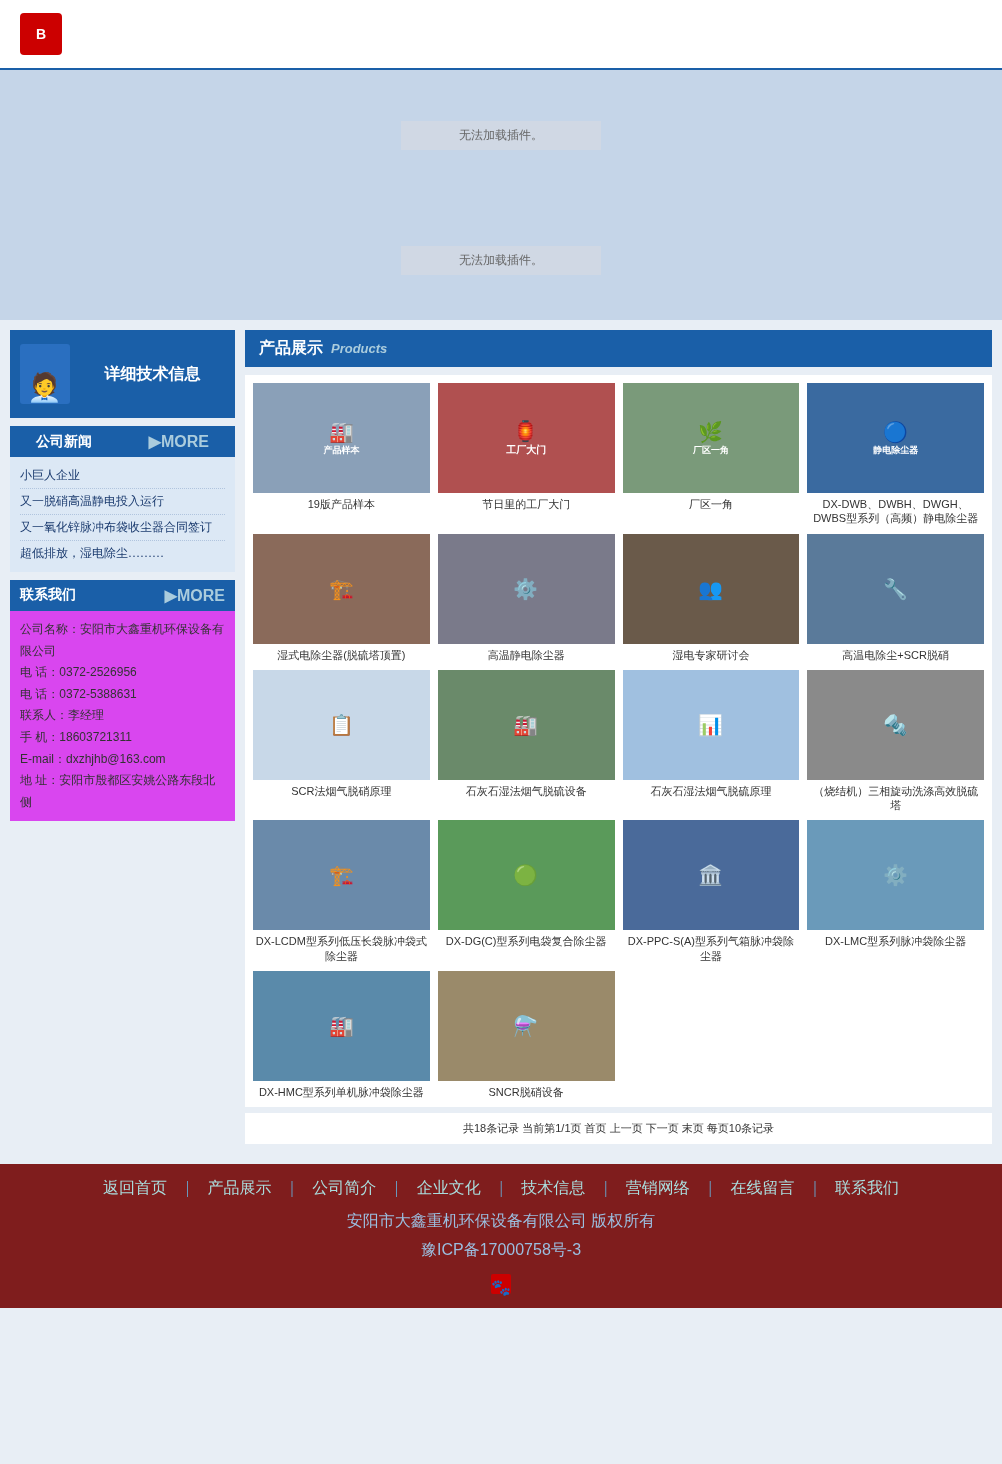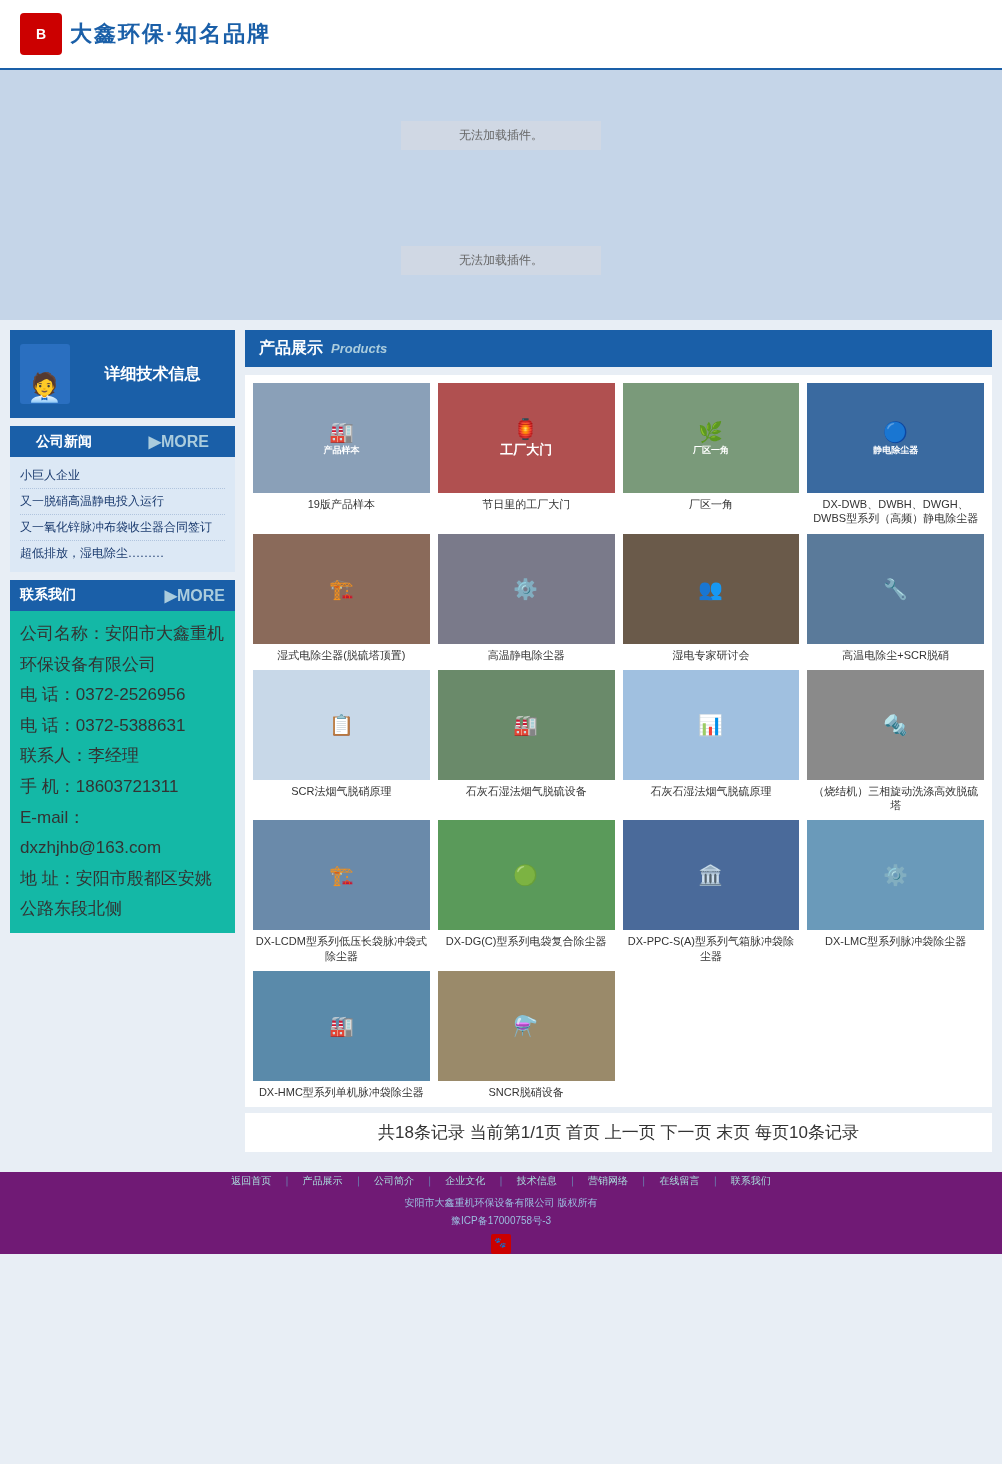--- a/index.html
+++ b/index.html
@@ -30,56 +30,55 @@
 
     .sidebar-section { margin-top: 8px; }
     .sidebar-section-header { background: #1a5fa8; color: #fff; padding: 6px 26px; font-size: 14px; font-weight: bold; display: flex; justify-content: space-between; align-items: center; }
     .sidebar-section-more { font-size: 16px; color: #acd; cursor: pointer; }
     .sidebar-news { background: #dce8f5; padding: 6px 10px; }
     .sidebar-news-item { padding: 4px 0; color: #1a3a6e; font-size: 12px; cursor: pointer; border-bottom: 1px dotted #b0c4de; font-family: Liberation Serif, serif; }
     .sidebar-news-item:last-child { border-bottom: none; }
 
     .sidebar-contact { margin-top: 8px; }
     .sidebar-contact-header { background: #1a5fa8; color: #fff; padding: 6px 10px; font-size: 14px; font-weight: bold; display: flex; justify-content: space-between; }
-    .sidebar-contact-body { background: #14b8a6; padding: 8px 10px; color: #333; font-size: 17px; line-height: 1.8; }
+    .sidebar-contact-body { background: #d946ef; padding: 8px 10px; color: #333; font-size: 12px; line-height: 1.8; }
 
     
     .content { flex: 1; }
     .content-header { background: #1a5fa8; color: #fff; padding: 8px 14px; font-size: 16px; font-weight: bold; margin-bottom: 8px; display: flex; align-items: center; gap: 8px; }
     .content-header-sub { font-size: 13px; font-style: italic; color: #acd; }
 
     
     .product-grid { display: grid; grid-template-columns: repeat(4, 1fr); gap: 8px; background: #fff; padding: 8px; }
     .product-item { cursor: pointer; text-align: center; }
     .product-label { font-size: 11px; color: #333; margin-top: 4px; line-height: 1.3; padding: 0 2px; }
 
     
-    .pagination { background: #fff; padding: 8px; text-align: center; font-size: 17px; color: #333; margin-top: 6px; }
-
-    
-    .footer { background: #701a75; color: #cde; text-align: center; font-size: 10px; line-height: 1.8; margin-top: 10px; }
+    .pagination { background: #fff; padding: 8px; text-align: center; font-size: 11px; color: #333; margin-top: 6px; }
+
+    
+    .footer { background: #7f1d1d; color: #cde; text-align: center; padding: 10px; font-size: 16px; line-height: 1.8; margin-top: 10px; }
     .footer-links { color: #add; margin-bottom: 4px; }
     .footer-links span { margin: 0 4px; }
     .footer-sep { color: #6a9cc0; margin: 0 3px; }
     .footer-copyright { color: #9bbedf; }
     .footer-icp { color: #9bbedf; }
     .footer-icon { display: inline-block; width: 20px; height: 20px; background: #c00; border-radius: 2px; vertical-align: middle; }
 
     
     .img-placeholder { width: 100%; height: 100px; display: flex; align-items: center; justify-content: center; font-size: 10px; color: #fff; font-weight: bold; text-align: center; padding: 4px; }
   </style>
 </head>
 <body>
 
 <div class="header">
   <div class="header-logo">
     <div class="logo-icon">
       <span style="font-size:14px;">B</span>
     </div>
-    <span class="logo-text">大鑫环保·知名品牌</span>
   </div>
 </div>
 
 <div class="banner-top">
   <div class="plugin-placeholder" style="width:200px;">无法加载插件。</div>
 </div>
 
 <div class="banner-mid">
   <div class="plugin-placeholder" style="width:200px;">无法加载插件。</div>
 </div>
@@ -139,21 +138,21 @@
             <div style="font-size:9px;">产品样本</div>
           </div>
         </div>
         <div class="product-label">19版产品样本</div>
       </div>
 
       <div class="product-item">
         <div class="img-placeholder" style="background:#b05050; height:110px;">
           <div style="display:flex;flex-direction:column;align-items:center;">
             <div style="font-size:20px;">🏮</div>
-            <div style="font-size:13px;">工厂大门</div>
+            <div style="font-size:10px;">工厂大门</div>
           </div>
         </div>
         <div class="product-label">节日里的工厂大门</div>
       </div>
 
       <div class="product-item">
         <div class="img-placeholder" style="background:#7a9a7a; height:110px;">
           <div style="display:flex;flex-direction:column;align-items:center;">
             <div style="font-size:20px;">🌿</div>
             <div style="font-size:9px;">厂区一角</div>

